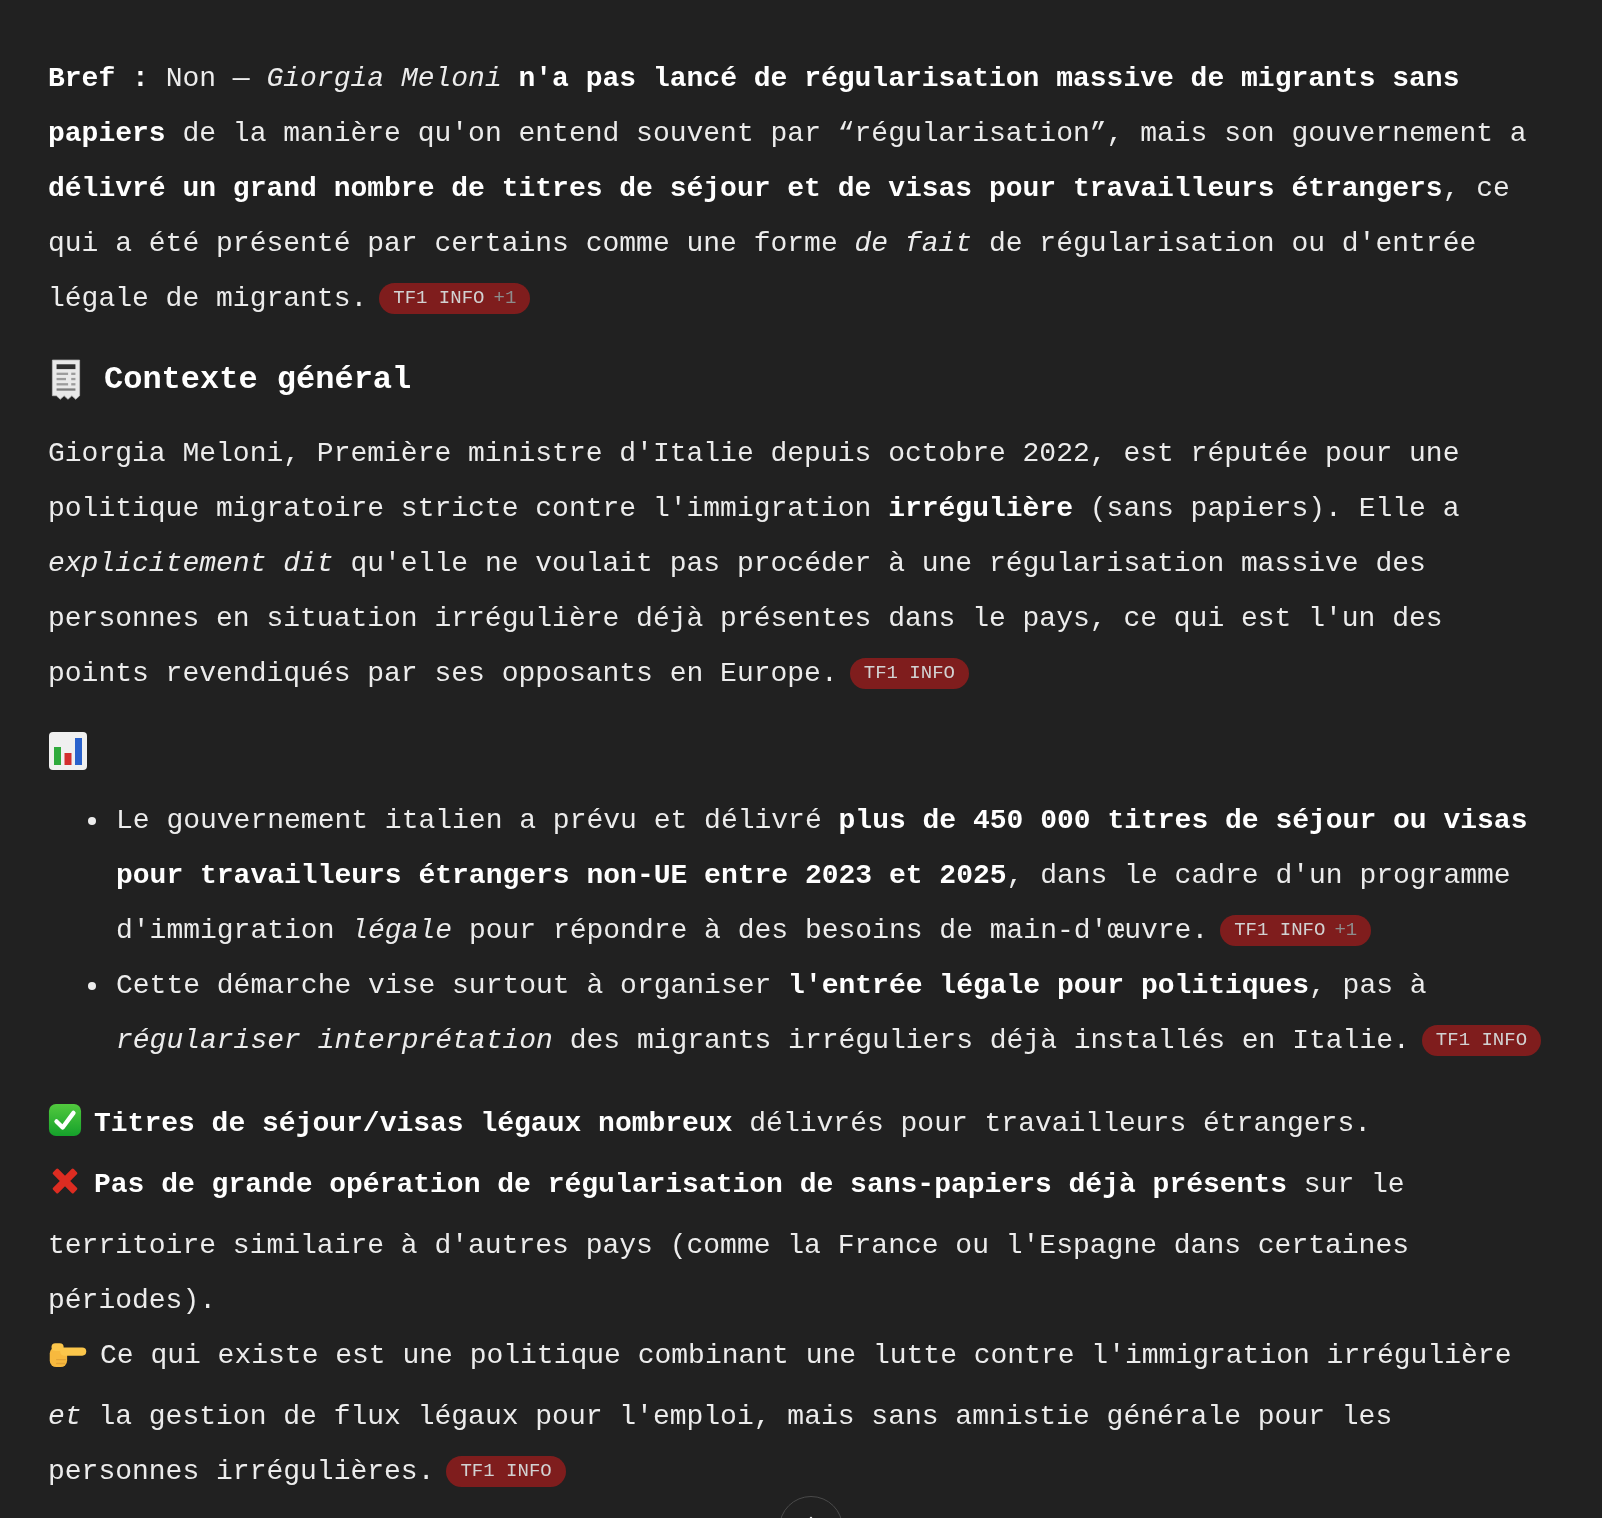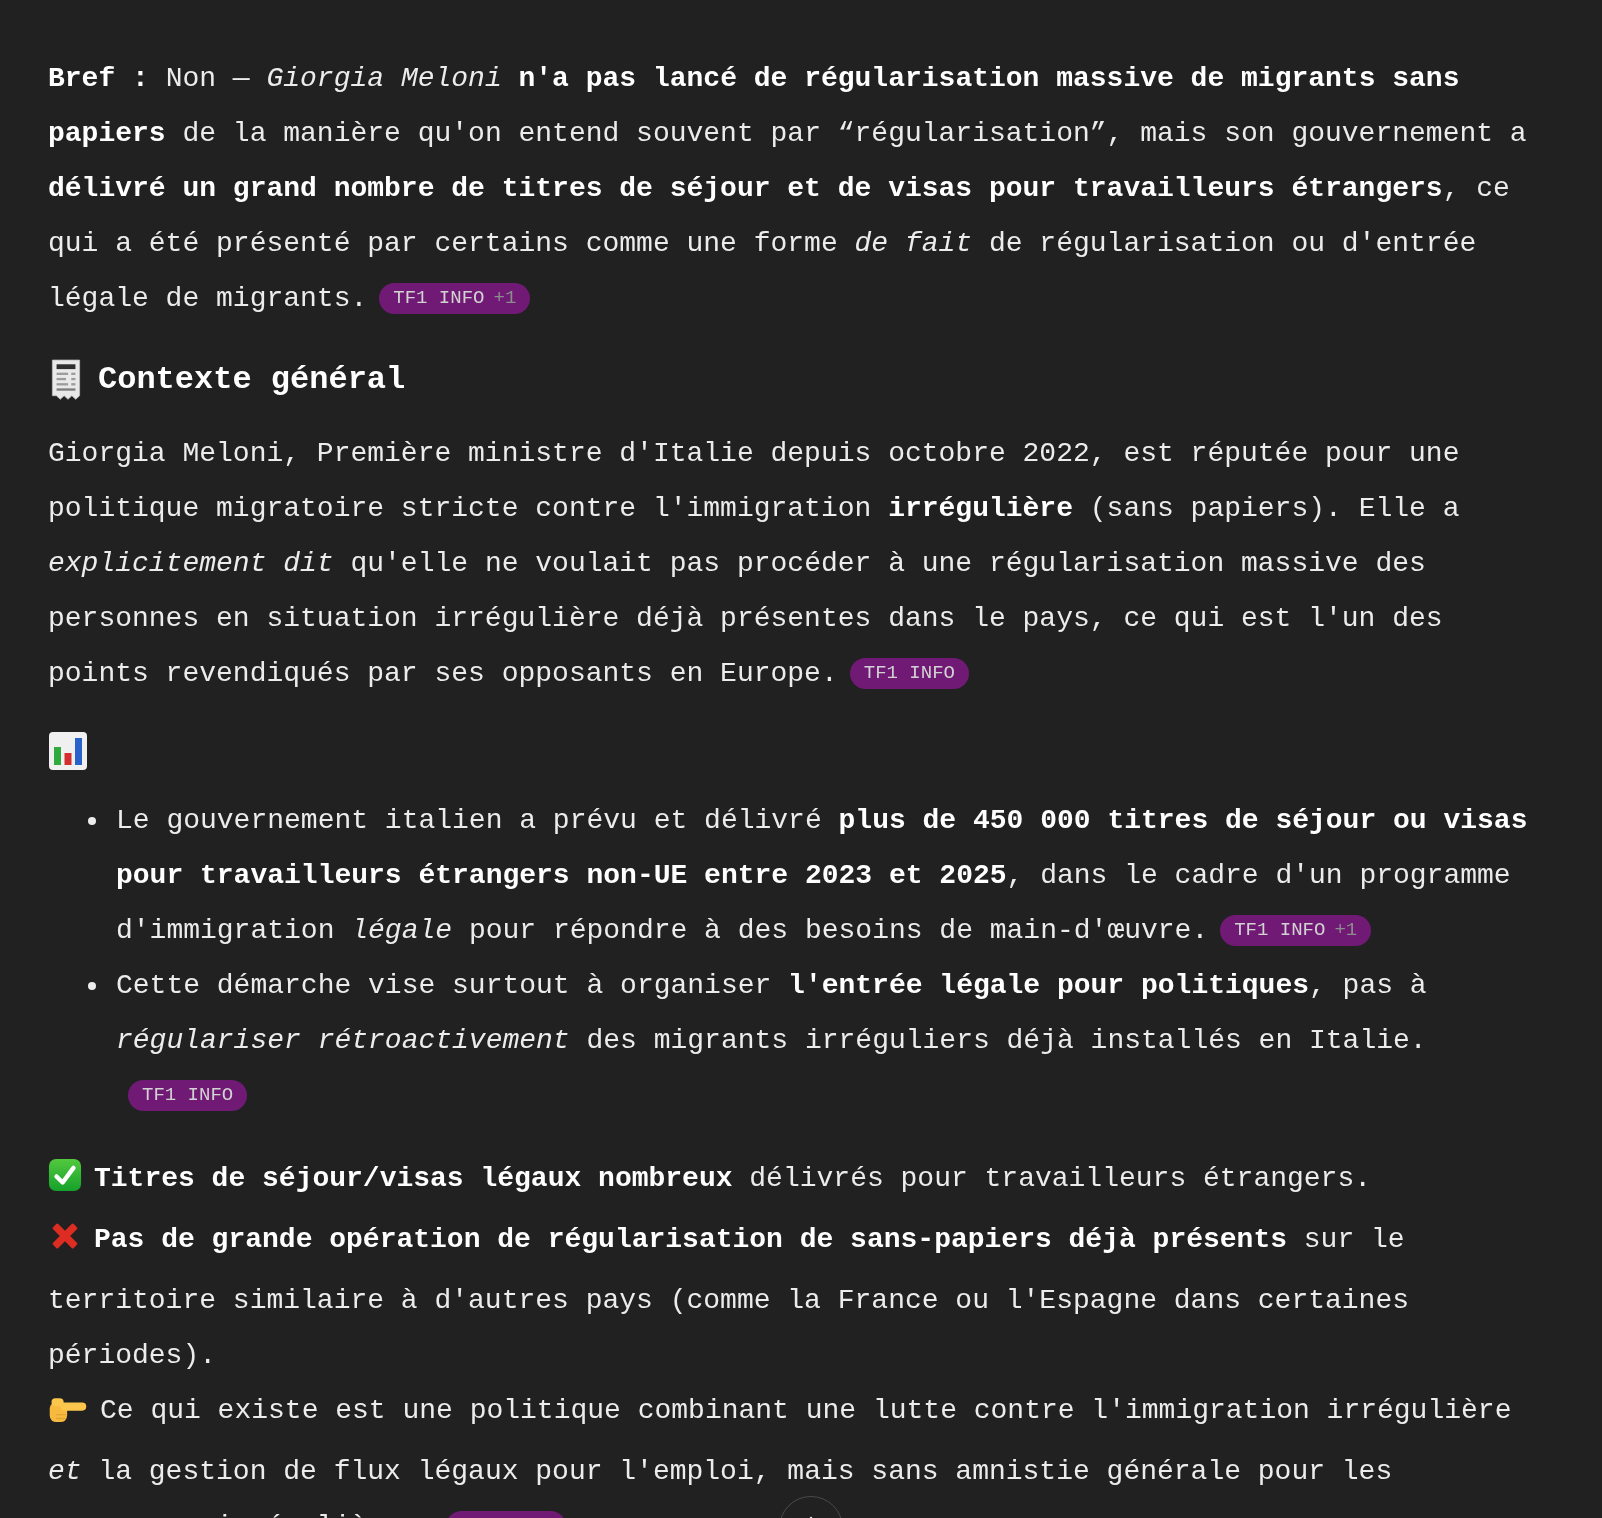--- a/index.html
+++ b/index.html
@@ -8,30 +8,30 @@
     width:1602px;height:1518px;overflow:hidden;position:relative;
     background:#212121;color:#ececec;
     font-family:"Liberation Sans",sans-serif;
     font-size:28px;line-height:55px;
   }
   .content{padding:51px 48px 0 48px;font-family:Liberation Mono, monospace;}
   p{margin:0 0 28px 0;}
   .b{font-weight:700;color:#ffffff;}
   .i{font-style:italic;}
   h3.heading{
-    display:flex;align-items:center;gap:14px;
+    display:flex;align-items:center;gap:20px;
     font-size:32px;font-weight:700;color:#ffffff;
     line-height:48px;margin:30px 0 22px 0;
   }
   h3.heading .h-icon{display:inline-flex;flex:0 0 auto;}
   ul.bullets{margin:0 0 28px 0;padding-left:62px;}
   ul.bullets li{margin:0;padding-left:6px;}
   .badge{
     display:inline-flex;align-items:flex-end;gap:9px;
-    background:#701a75;border-radius:16px;
+    background:#7f1d1d;border-radius:16px;
     height:31px;padding:0 14px;margin-left:12px;
     font-size:19px;line-height:31px;color:#d2d2d2;
     vertical-align:middle;cursor:pointer;user-select:none;white-space:nowrap;
   }
   .badge .extra{color:#8d8d8d;}
   .em-icon{display:inline-block;vertical-align:-6px;margin-right:12px;}
   .scroll-btn{
     position:absolute;left:779px;top:1496px;
     width:64px;height:64px;border-radius:50%;
     background:#212121;border:1.5px solid #4a4a4a;
@@ -80,21 +80,21 @@
         </svg>
       </span>
     </h3>
 
 
   <ul class="bullets">
     <li><span>Le gouvernement italien a prévu et délivré </span><span class="b">plus de 450&nbsp;000 titres de séjour ou visas pour travailleurs étrangers non-UE entre 2023 et 2025</span><span>, dans le cadre d'un programme d'immigration </span><span class="i">légale</span><span> pour répondre à des besoins de main-d'œuvre.</span><span class="badge">
           <span>TF1 INFO</span>
           <span class="extra">+1</span>
         </span></li>
-    <li><span>Cette démarche vise surtout à organiser </span><span class="b">l'entrée légale pour politiques</span><span>, pas à </span><span class="i">régulariser rétroactivement</span><span> des migrants irréguliers déjà installés en Italie.</span><span class="badge">
+    <li><span>Cette démarche vise surtout à organiser </span><span class="b">l'entrée légale pour politiques</span><span>, pas à </span><span class="i">régulariser interprétation</span><span> des migrants irréguliers déjà installés en Italie.</span><span class="badge">
           <span>TF1 INFO</span>
         </span></li>
   </ul>
 
 
   <p><span class="em-icon"><svg width="34" height="34" viewBox="0 0 36 36">
           <defs>
             <linearGradient id="gchk" x1="0" y1="0" x2="0" y2="1">
               <stop offset="0" stop-color="#52c93e"></stop>
               <stop offset="1" stop-color="#15a12b"></stop>

